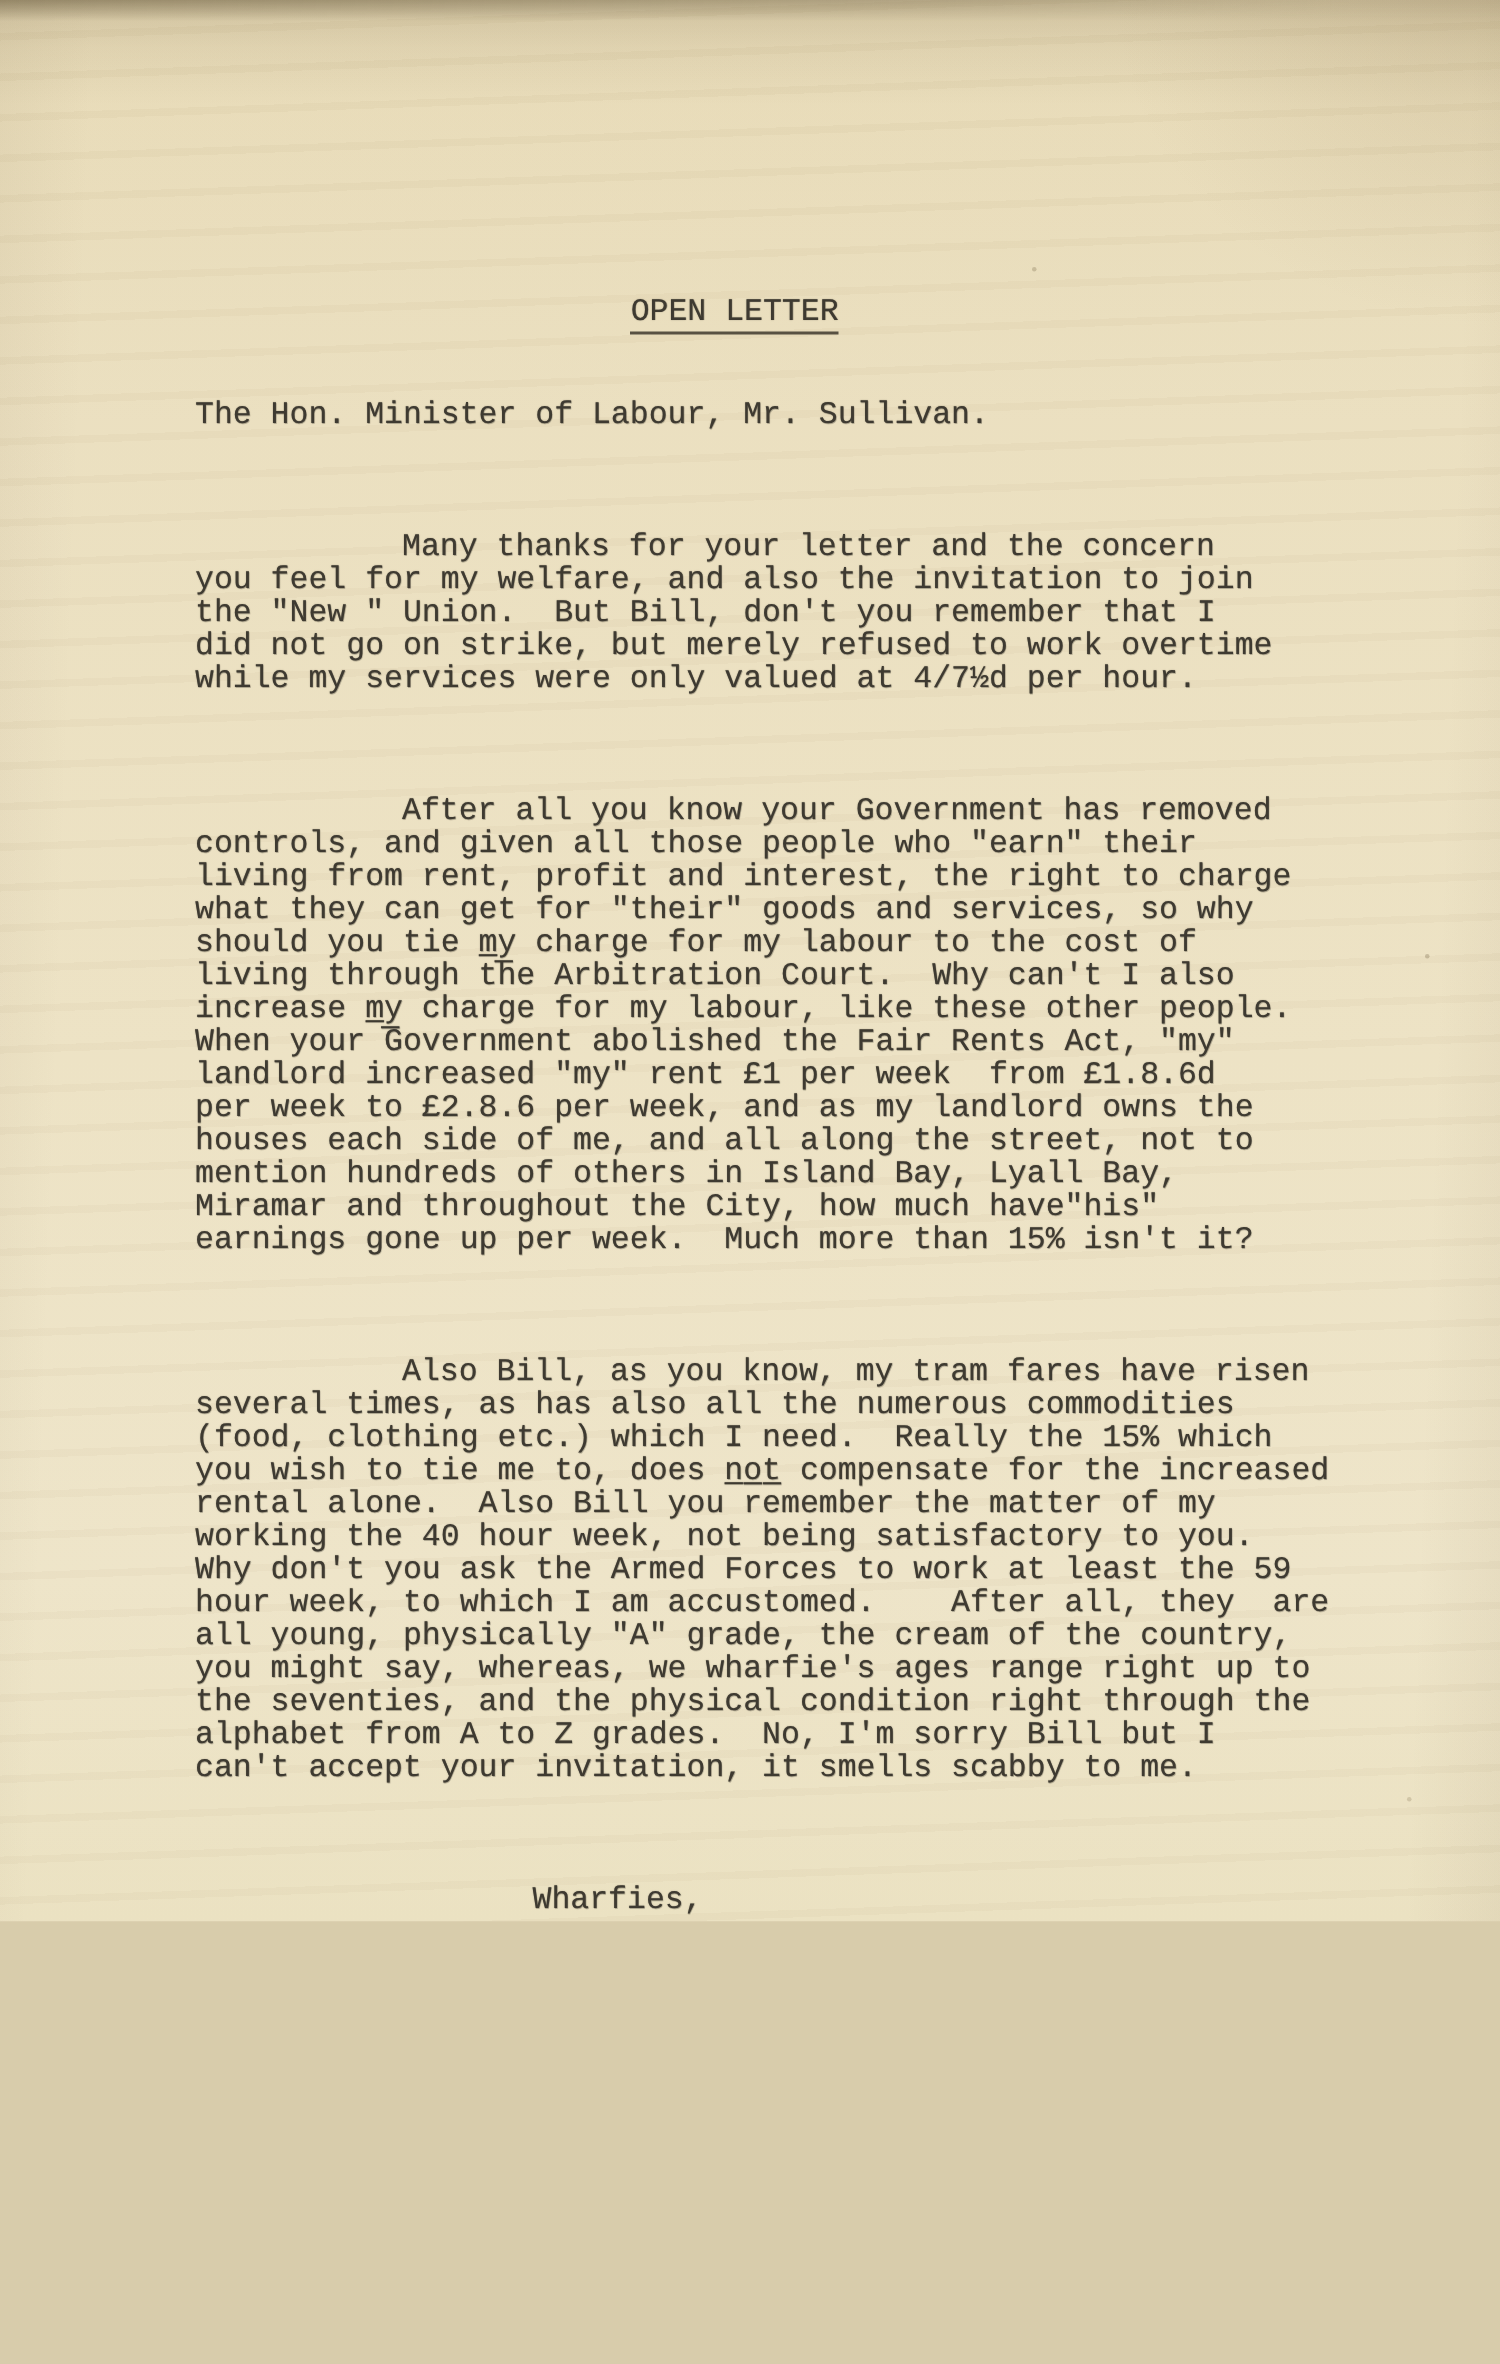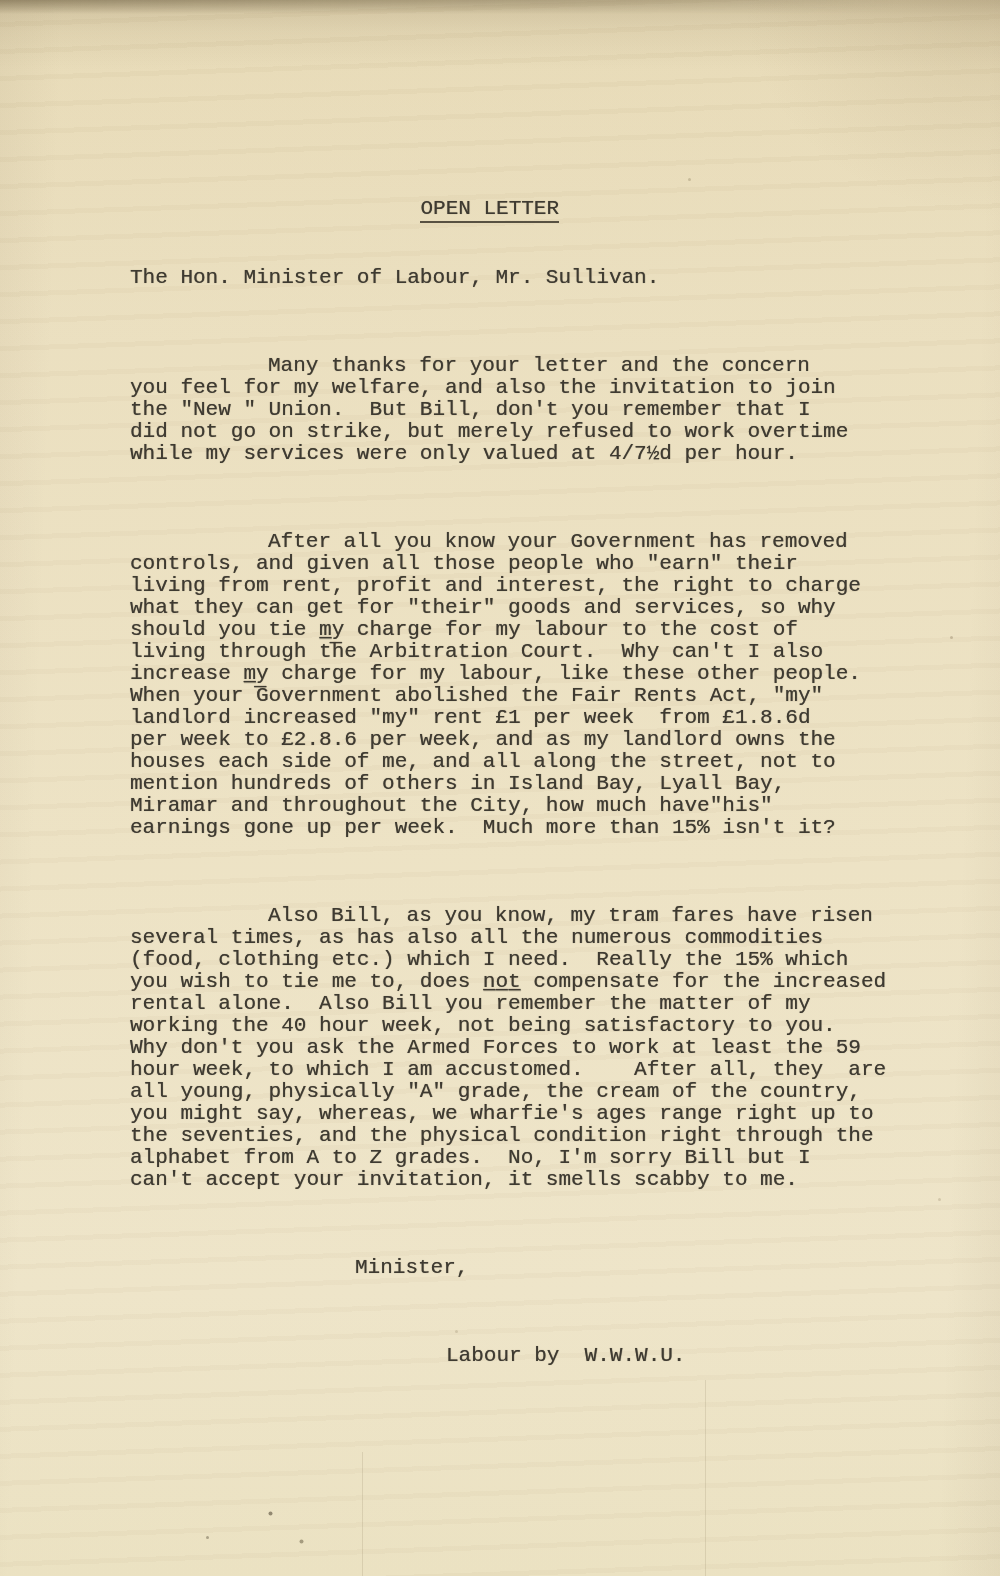--- a/index.html
+++ b/index.html
@@ -3,21 +3,21 @@
 <meta charset="utf-8">
 <style>
   html, body {
     margin: 0;
     padding: 0;
     background: #d8ccab;
   }
   .paper {
     position: relative;
     width: 1000px;
-    height: 1576px;
+    height: 1281px;
     overflow: hidden;
     background:
       repeating-linear-gradient(178deg,
         rgba(255,255,255,0.025) 0px, rgba(255,255,255,0.025) 22px,
         rgba(128,110,78,0.035) 22px, rgba(128,110,78,0.035) 27px),
       linear-gradient(92deg, rgba(120,102,72,0.07) 0%, rgba(120,102,72,0) 6%, rgba(120,102,72,0) 94%, rgba(120,102,72,0.08) 100%),
       linear-gradient(180deg, #e7dab6 0%, #ebdfbf 22%, #ede2c4 55%, #eee4c8 82%, #ebe1c1 100%);
     font-family: "Liberation Mono", "DejaVu Sans Mono", monospace;
     color: #3e3a31;
   }
@@ -113,16 +113,16 @@
 you wish to tie me to, does n̲o̲t̲ compensate for the increased
 rental alone.  Also Bill you remember the matter of my
 working the 40 hour week, not being satisfactory to you.
 Why don't you ask the Armed Forces to work at least the 59
 hour week, to which I am accustomed.    After all, they  are
 all young, physically "A" grade, the cream of the country,
 you might say, whereas, we wharfie's ages range right up to
 the seventies, and the physical condition right through the
 alphabet from A to Z grades.  No, I'm sorry Bill but I
 can't accept your invitation, it smells scabby to me.</div>
-    <div class="block closing">Minister,</div>
+    <div class="block closing">Wharfies,</div>
     <div class="block issued">Labour by  W.W.W.U.</div>
   </div>
 </div>
 
 </body></html>

